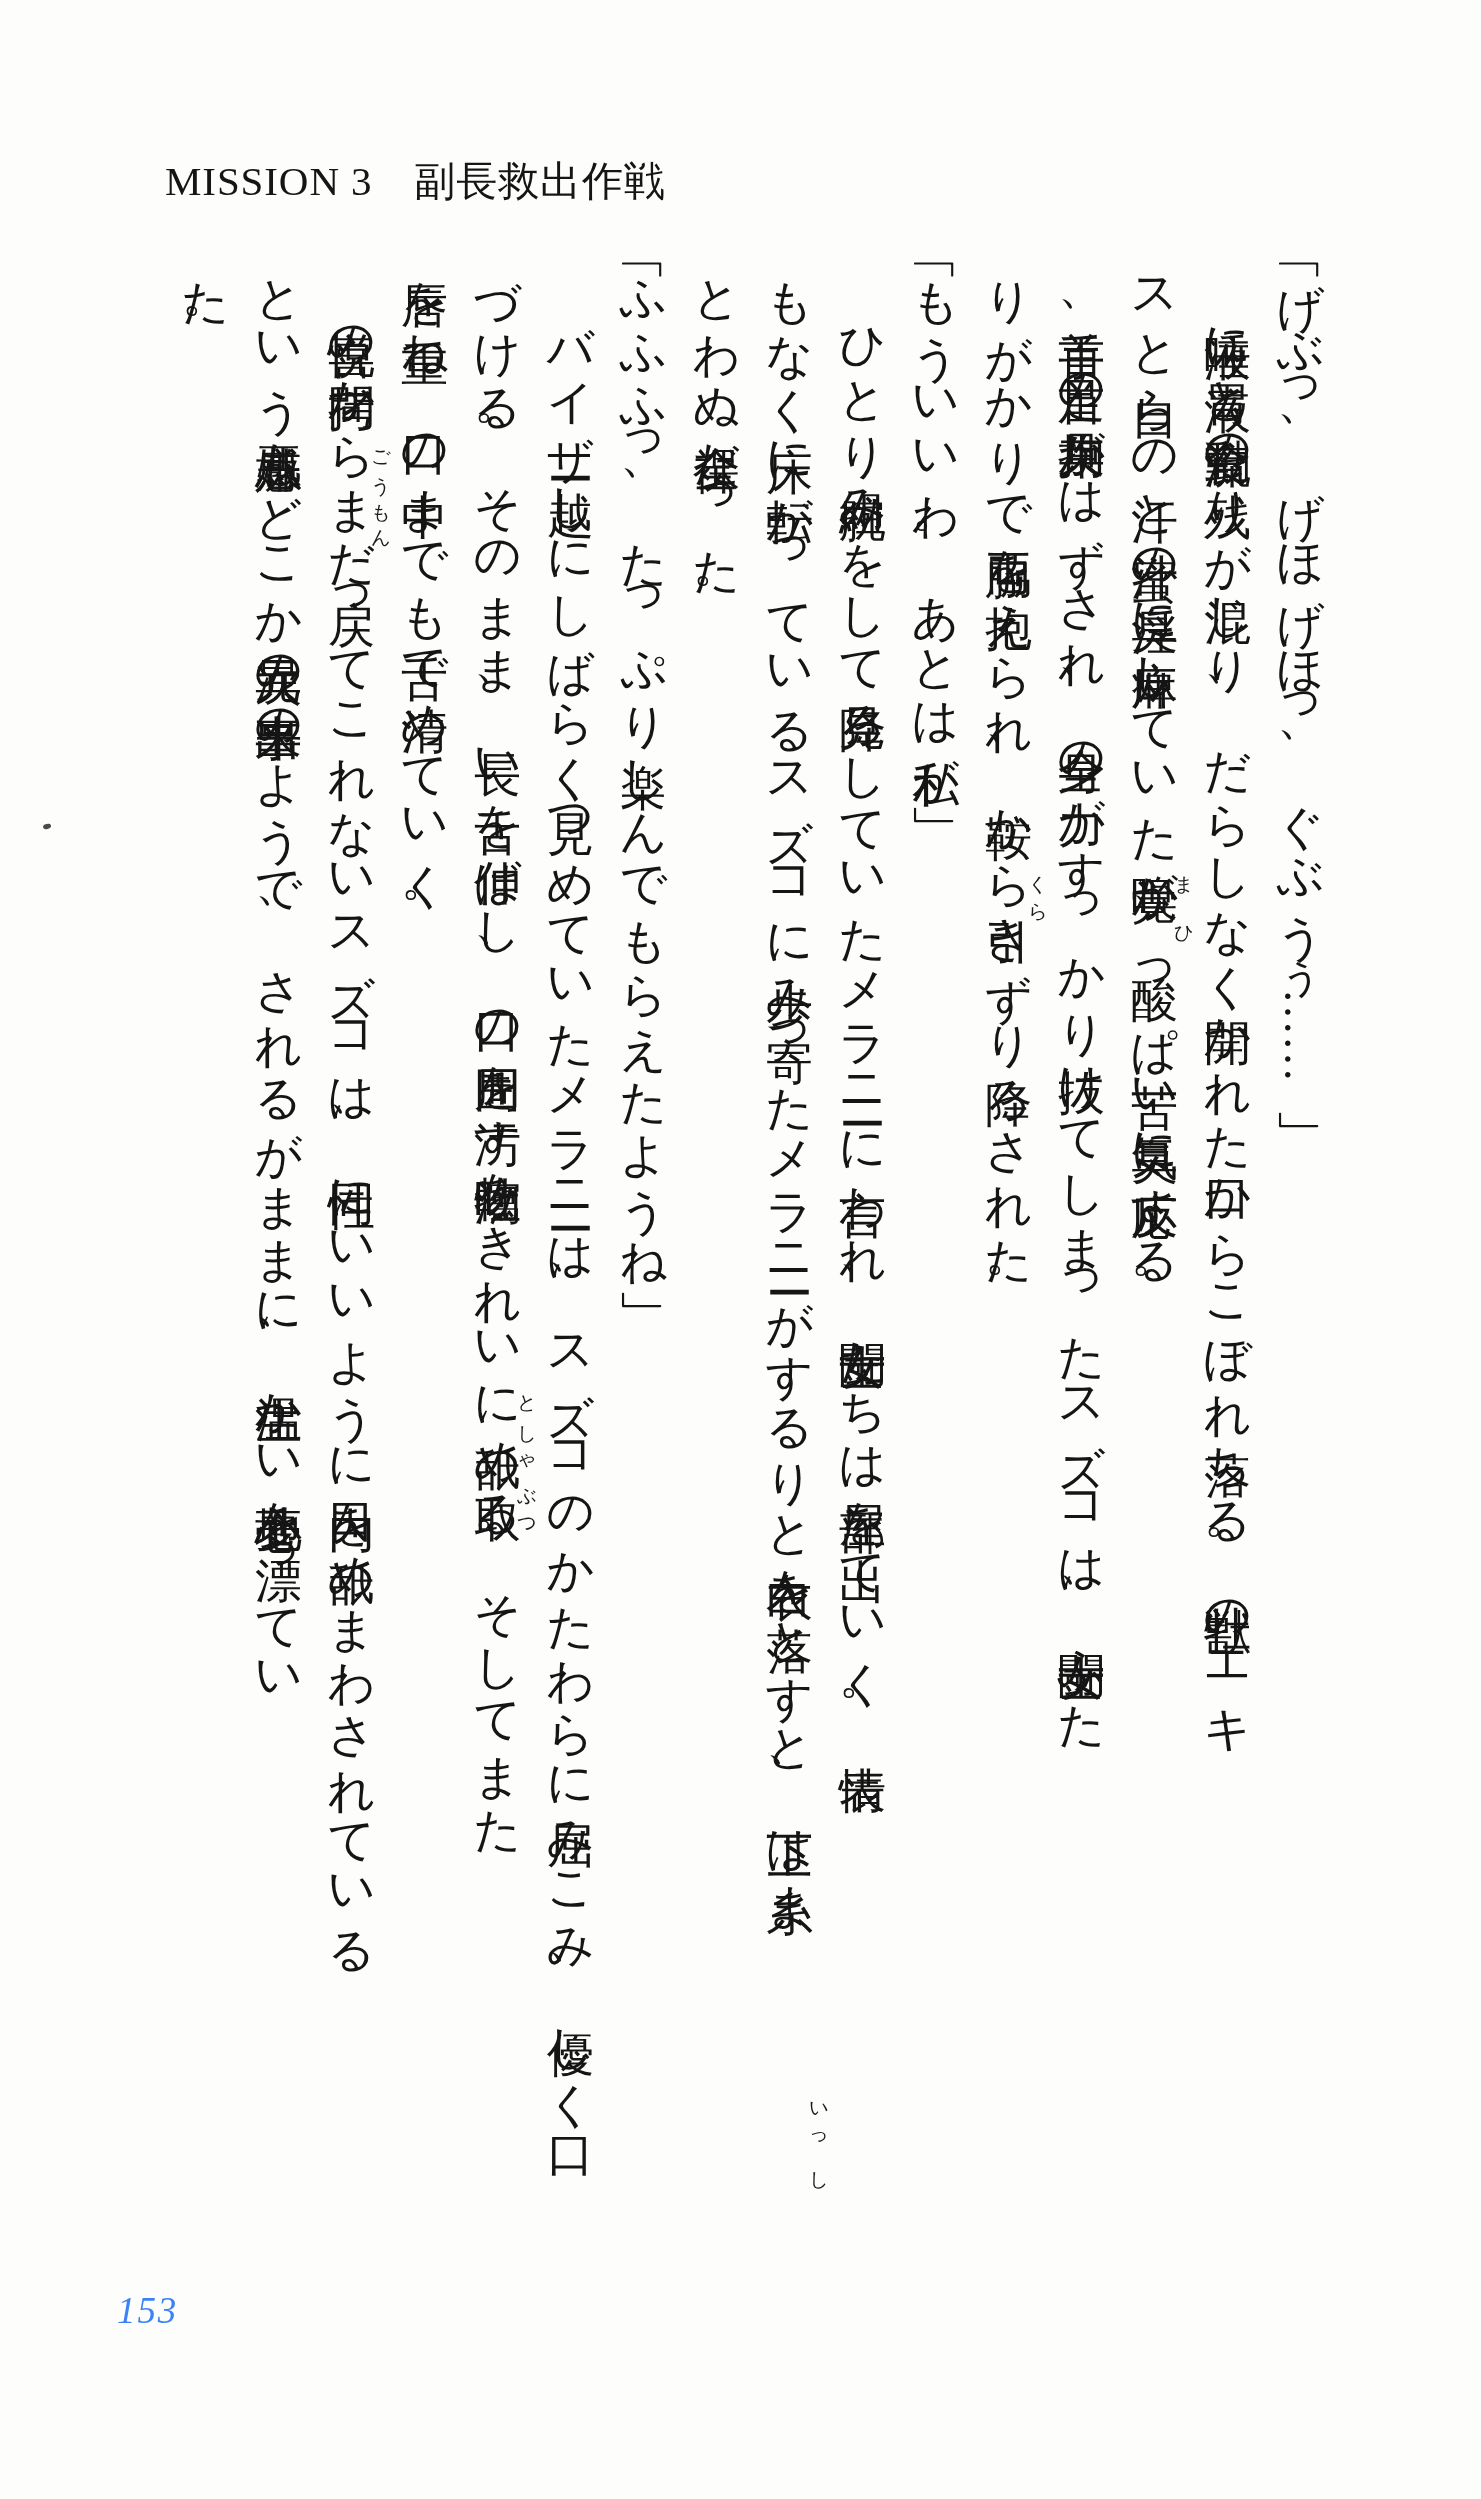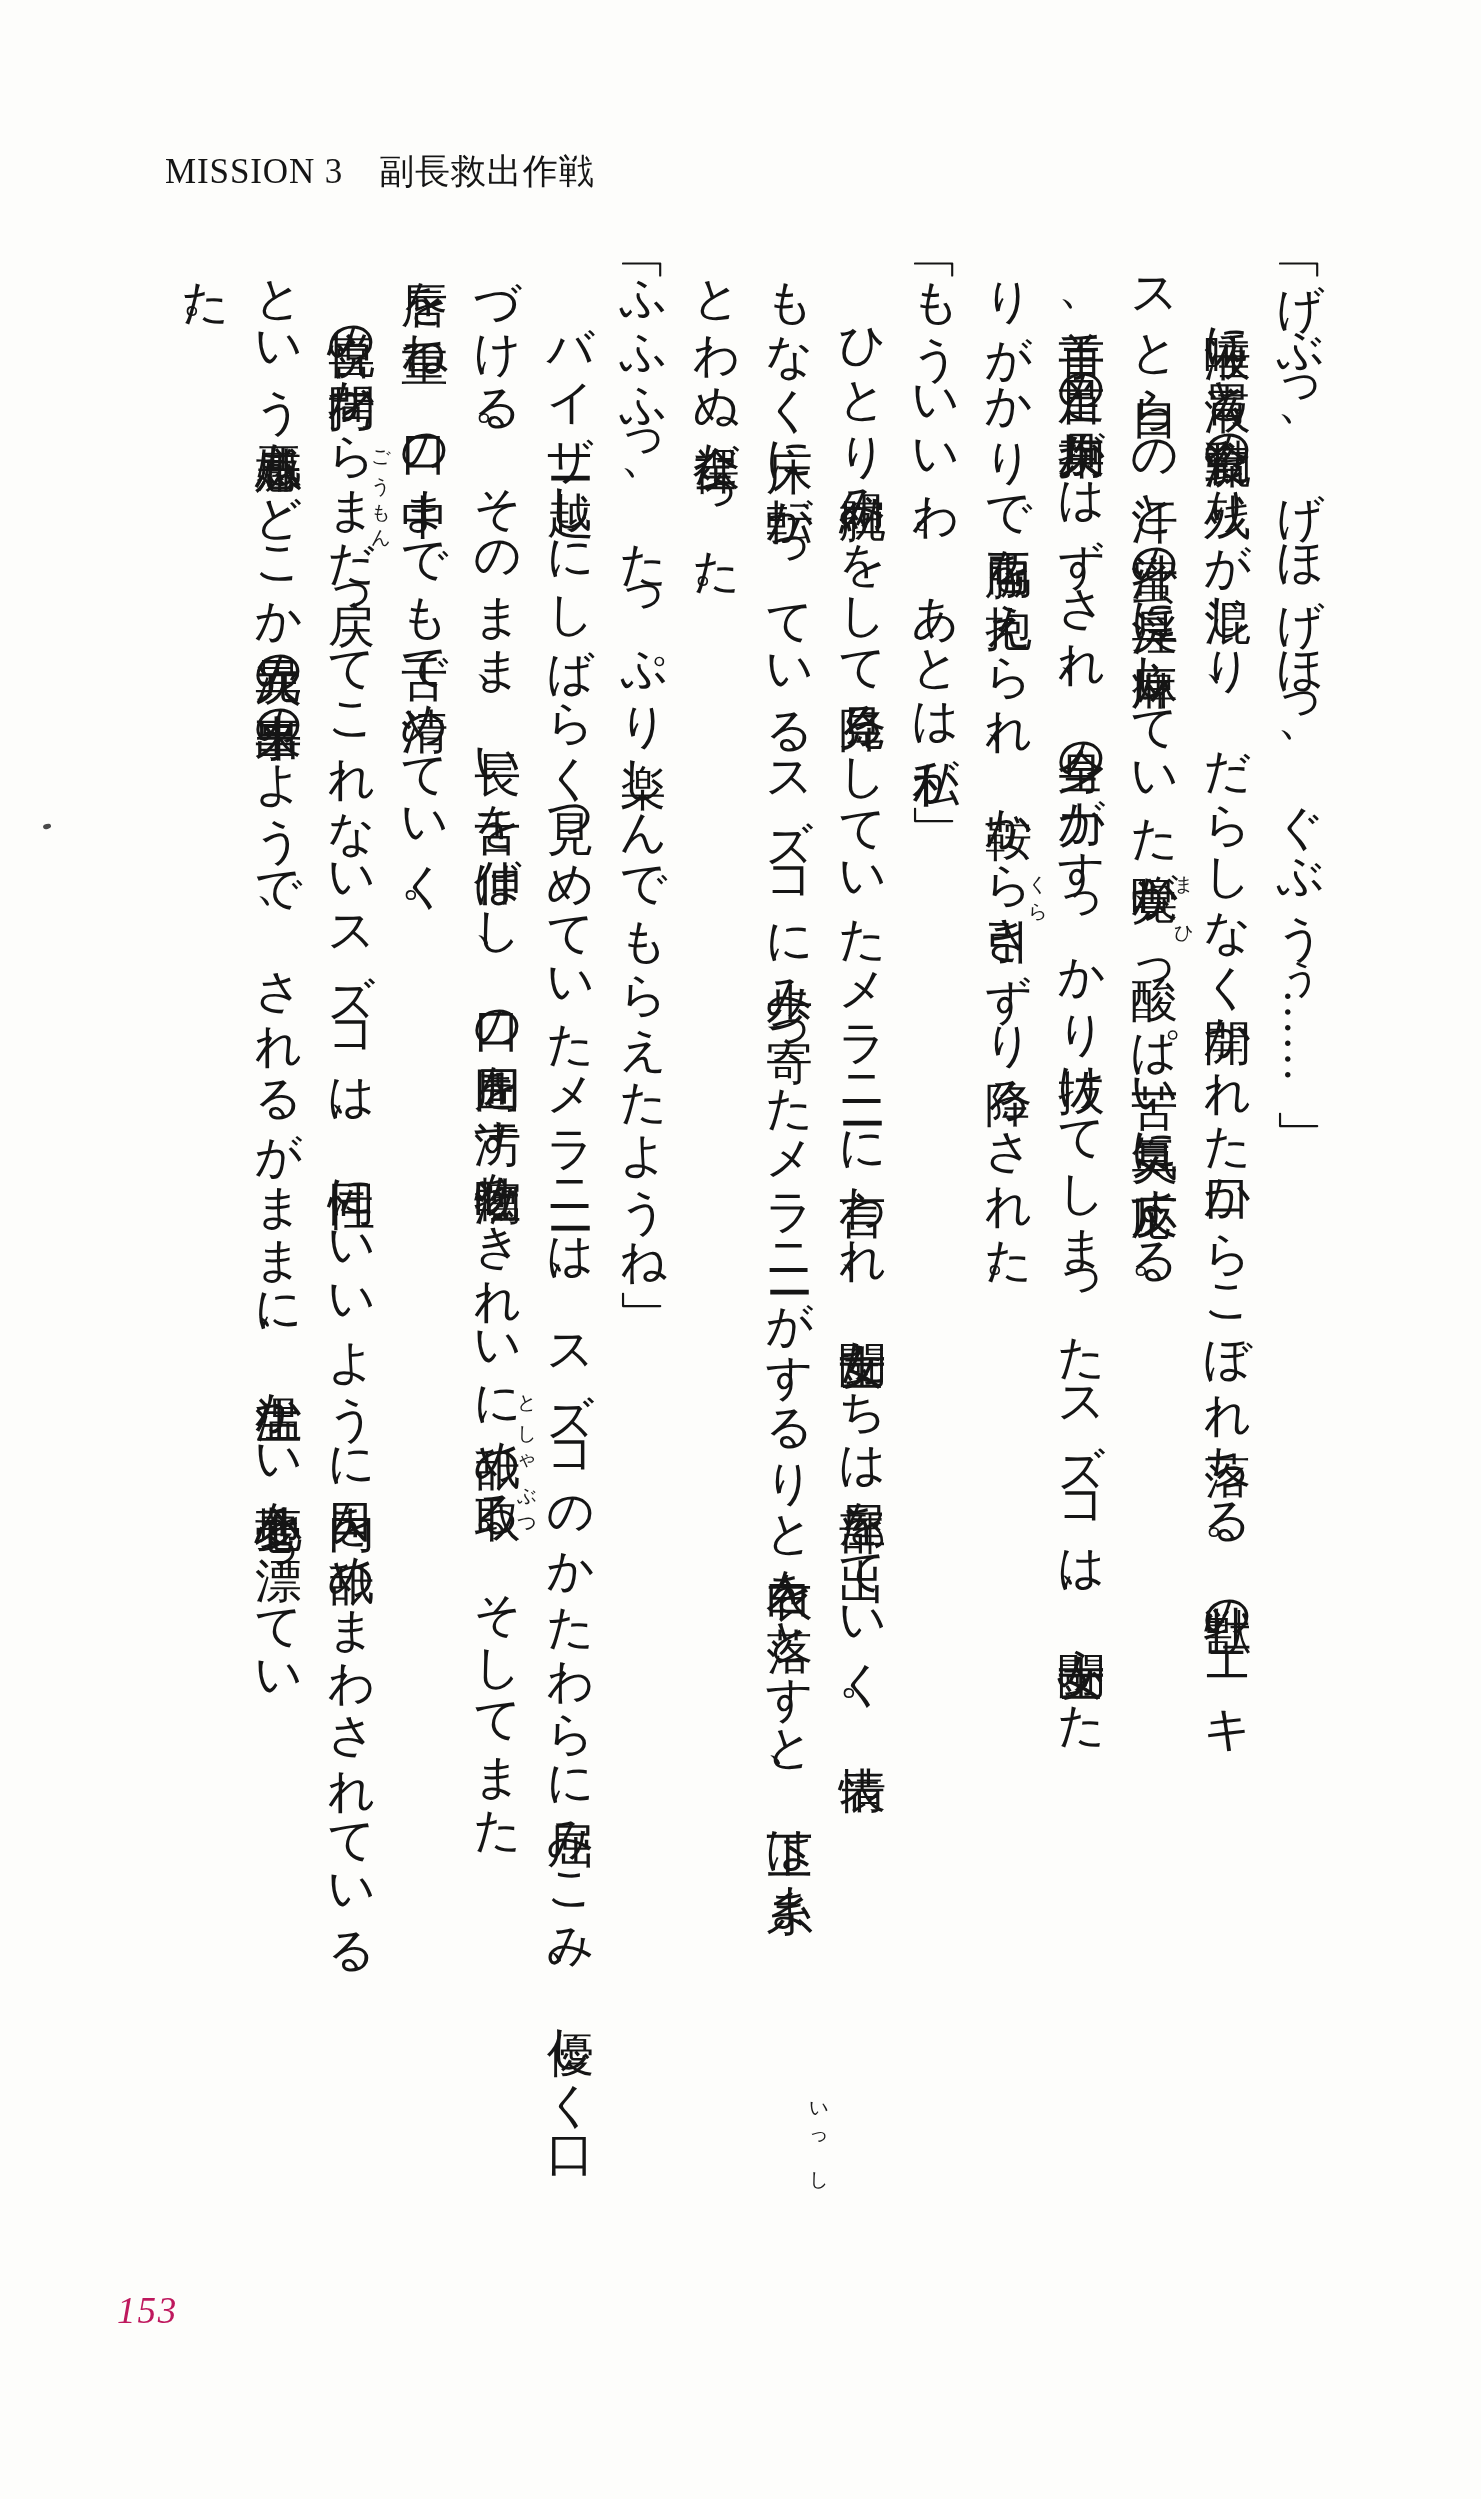--- a/index.html
+++ b/index.html
@@ -6,22 +6,22 @@
   body{
     width:1481px;height:2500px;
     background:#fdfdfb;
     position:relative;
     overflow:hidden;
     font-family:"Liberation Serif","DejaVu Serif",serif;
     color:#121212;
   }
   .header{
     position:absolute;
-    left:165px;top:148px;
-    font-size:35px;
+    left:165px;top:154px;
+    font-size:41px;
     letter-spacing:0.9px;
     white-space:nowrap;
     color:#151515;
   }
   .text-block{
     position:absolute;
     top:248px;
     right:144px;
     height:1983px;
     writing-mode:vertical-rl;
@@ -44,21 +44,21 @@
     text-indent:0;
     white-space:nowrap;
     color:#1c1c1c;
   }
   .page-number{
     position:absolute;
     left:117px;top:2289px;
     font-size:37px;
     font-style:italic;
     letter-spacing:1.9px;
-    color:#be185d;
+    color:#3b82f6;
     text-align:right;
   }
   .speck{
     position:absolute;
     left:43px;top:824px;
     width:8.3px;height:4.6px;
     background:#4a4a4a;
     border-radius:50%;
     transform:rotate(-15deg);
   }

